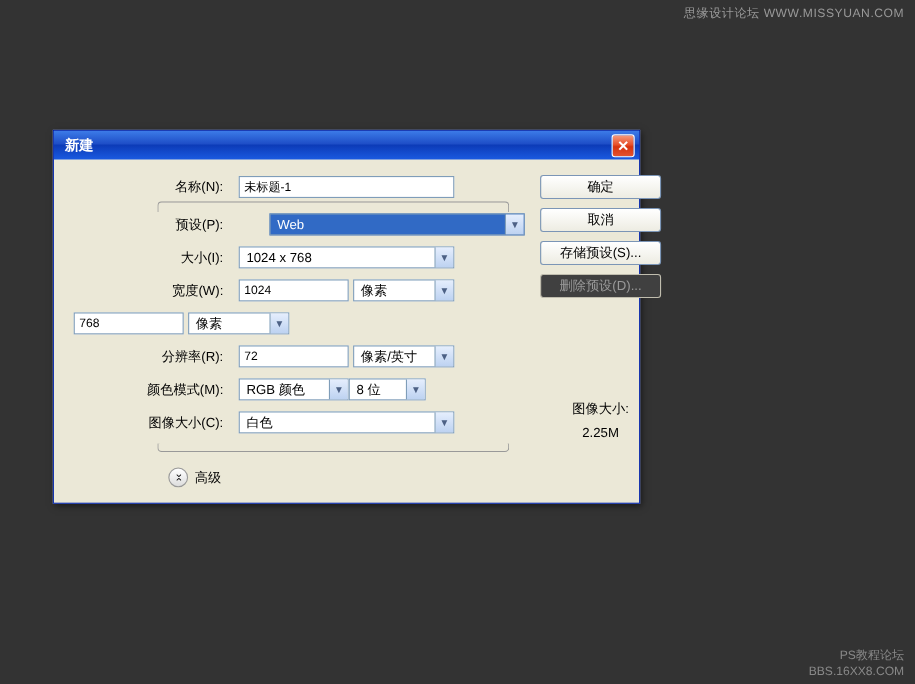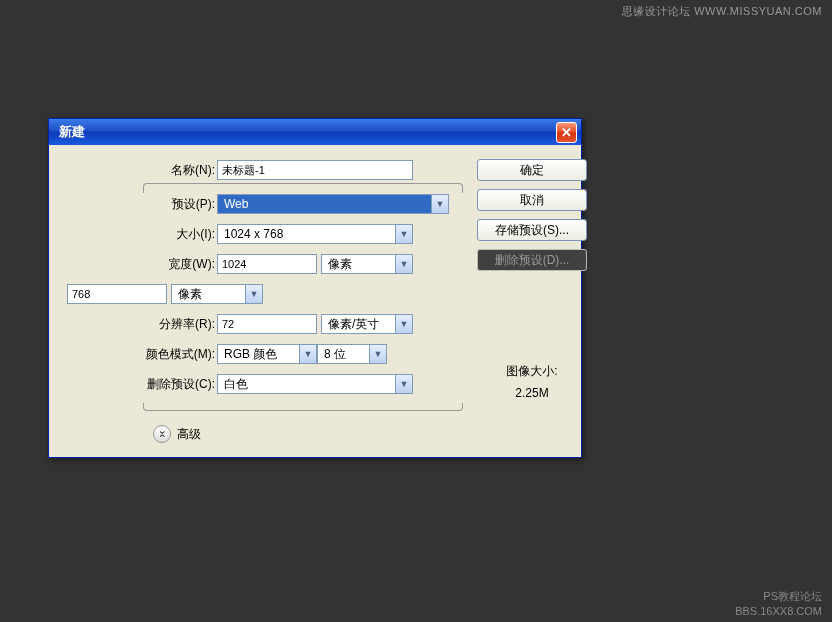--- a/index.html
+++ b/index.html
@@ -72,21 +72,21 @@
     .right-pane { width: 118px; margin-left: 14px; }
     .row {
       display: flex;
       align-items: center;
       margin-bottom: 8px;
       height: 22px;
     }
     .label {
       width: 150px;
       text-align: right;
-      padding-right: 2px;
+      padding-right: 14px;
       color: #000;
     }
     .input-text {
       height: 20px;
       border: 1px solid #7F9DB9;
       background: #fff;
       padding: 0 4px;
       font-size: 11px;
       font-family: inherit;
     }
@@ -174,20 +174,21 @@
       line-height: 10px;
     }
     .image-size {
       text-align: center;
       margin-top: 90px;
       line-height: 1.8;
       color: #000;
     }
     .preset-wrap {
       position: relative;
+      gap: 28px;
     }
   </style>
 </head>
 <body>
 
 <div class="watermark-top">思缘设计论坛  WWW.MISSYUAN.COM</div>
 <div class="watermark-bottom">
   <div>PS教程论坛</div>
   <div>BBS.16XX8.COM</div>
 </div>
@@ -257,21 +258,21 @@
           <span class="dd-text">RGB 颜色</span>
           <span class="dd-arrow">▼</span>
         </div>
         <div class="dropdown" style="width:70px; margin-left:0">
           <span class="dd-text">8 位</span>
           <span class="dd-arrow">▼</span>
         </div>
       </div>
 
       <div class="row">
-        <div class="label">删除预设(C):</div>
+        <div class="label">图像大小(C):</div>
         <div class="dropdown" style="width:196px">
           <span class="dd-text">白色</span>
           <span class="dd-arrow">▼</span>
         </div>
       </div>
 
       <div class="fieldset-bottom"></div>
 
       <div class="advanced-row">
         <div class="adv-toggle">

